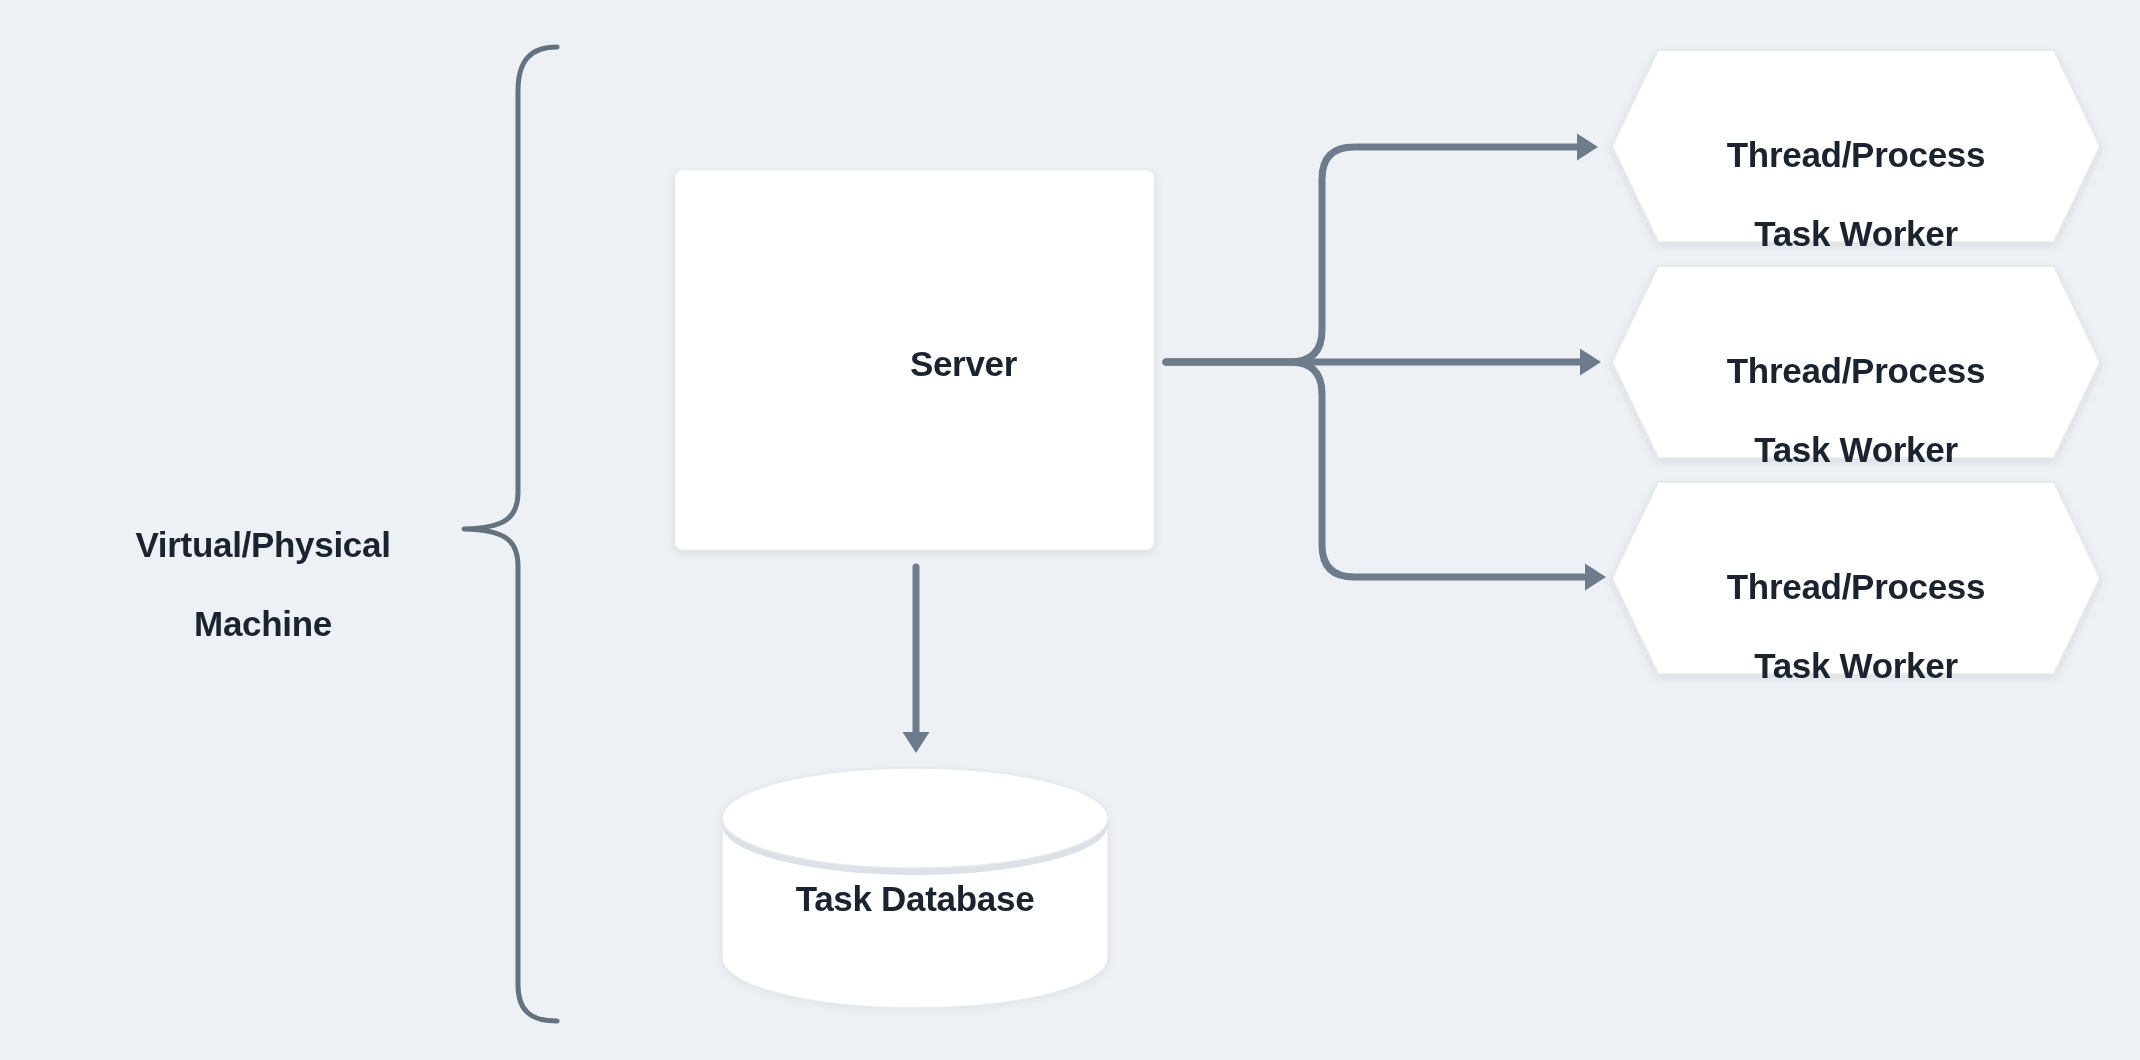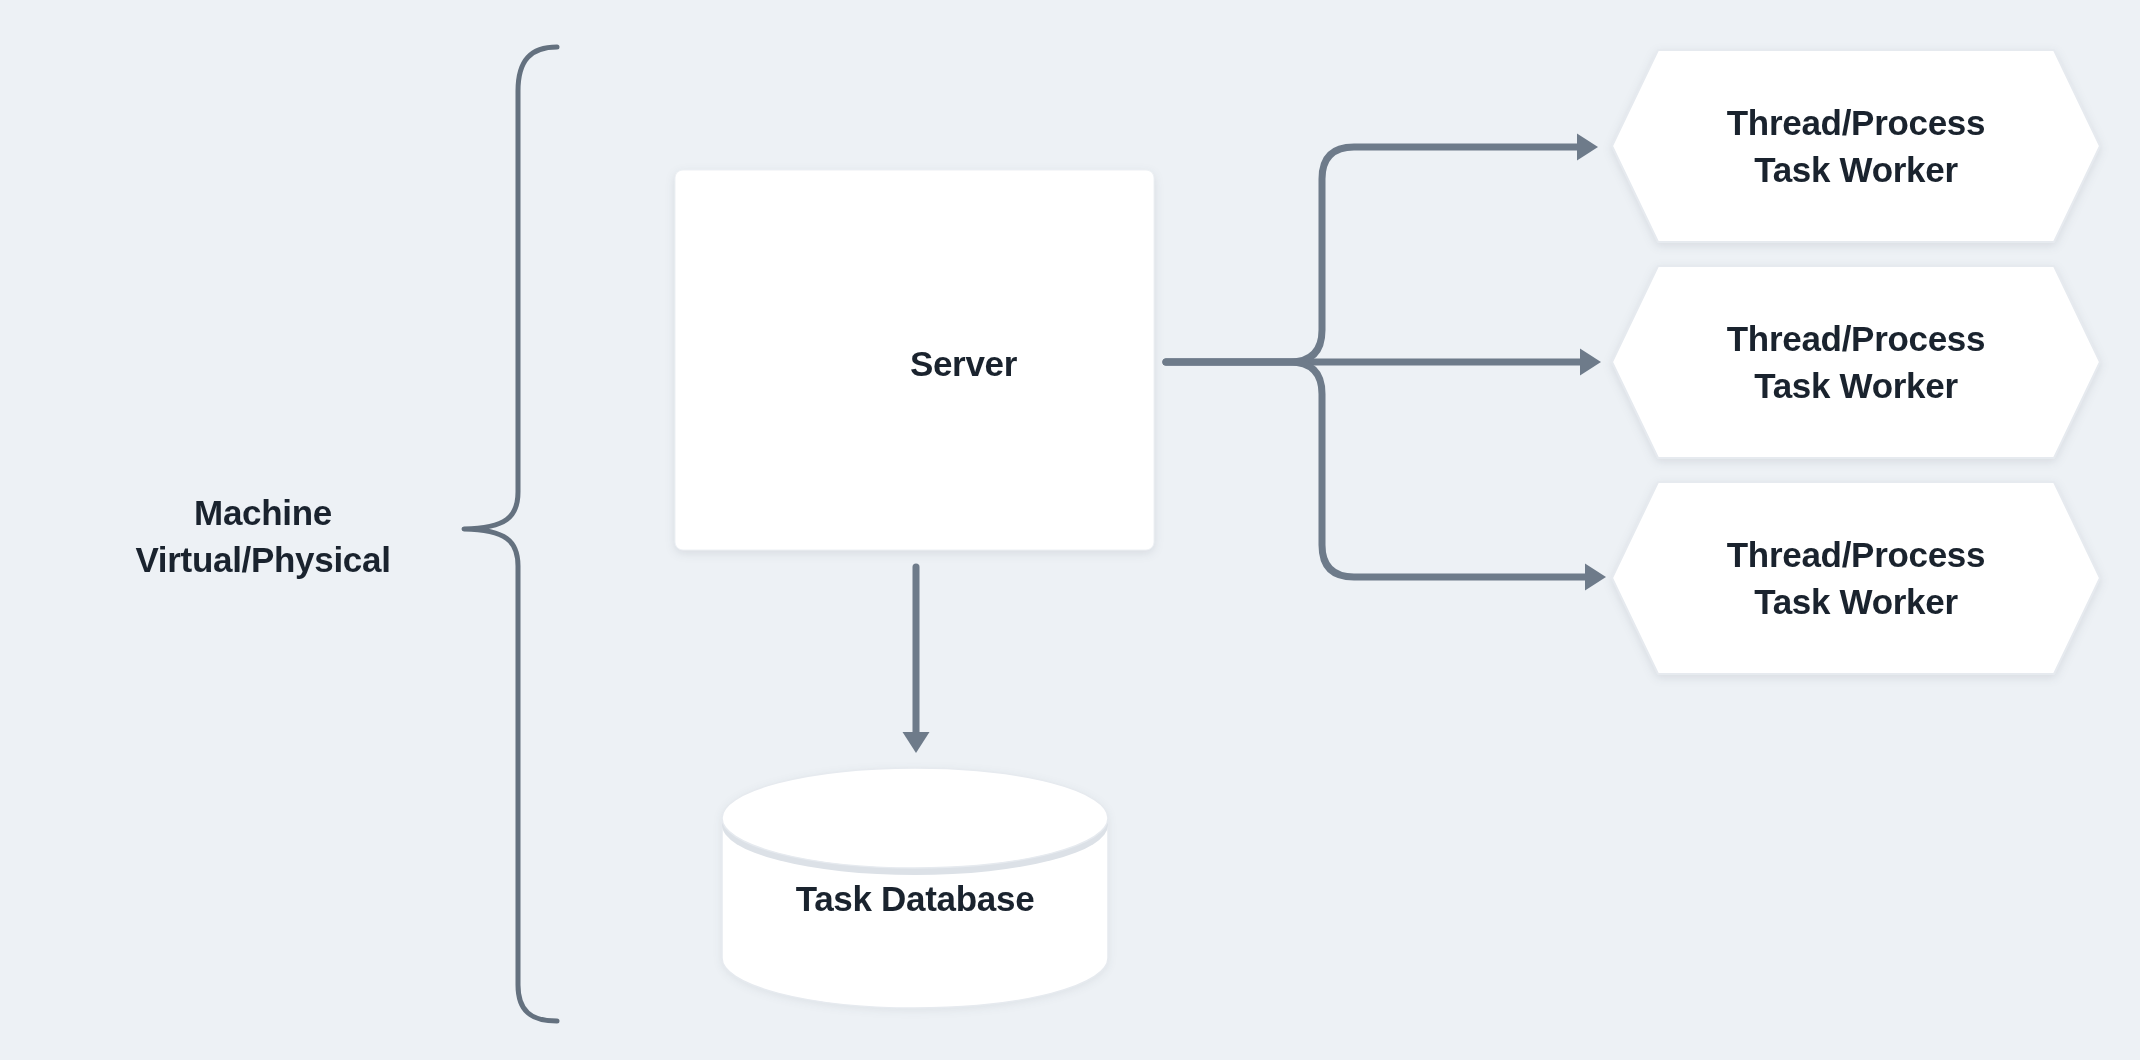--- a/index.html
+++ b/index.html
@@ -30,21 +30,21 @@
   .label {
     position: absolute;
     color: #1A232E;
     font-size: 35px;
     font-weight: 600;
     letter-spacing: -0.3px;
     line-height: 47px;
     text-align: center;
     white-space: nowrap;
   }
-  .label .line { display: block; }
+  .label .line { display: block; margin-top: 32px; }
   .server-label { left: 675px; top: 340px; width: 577px; }
   .machine-label { left: 63px; top: 489px; width: 400px; }
   .db-label { left: 715px; top: 875px; width: 400px; line-height: 48px; }
   .worker-label { left: 1612px; width: 488px; height: 94px; }
   .worker-label-1 { top: 99px; }
   .worker-label-2 { top: 315px; }
   .worker-label-3 { top: 531px; }
 </style>
 </head>
 <body>
@@ -84,22 +84,22 @@
     </g>
 
     <g class="soft-shadow">
       <path d="M 722 820 V 958 A 193 50 0 0 0 1108 958 V 820 Z" fill="#FFFFFF" stroke="#E6EAEF" stroke-width="1.5"></path>
       <ellipse cx="915" cy="825" rx="193" ry="50" fill="#DCE1E7"></ellipse>
       <ellipse cx="915" cy="818" rx="193" ry="50" fill="#FFFFFF" stroke="#E6EAEF" stroke-width="1.5"></ellipse>
     </g>
   </svg>
 
   <div class="label machine-label">
+    <span class="line">Virtual/Physical</span>
     <span class="line">Machine</span>
-    <span class="line">Virtual/Physical</span>
   </div>
 
   <div class="label server-label">Server</div>
 
   <div class="label worker-label worker-label-1">
     <span class="line">Thread/Process</span>
     <span class="line">Task Worker</span>
   </div>
 
   <div class="label worker-label worker-label-2">

